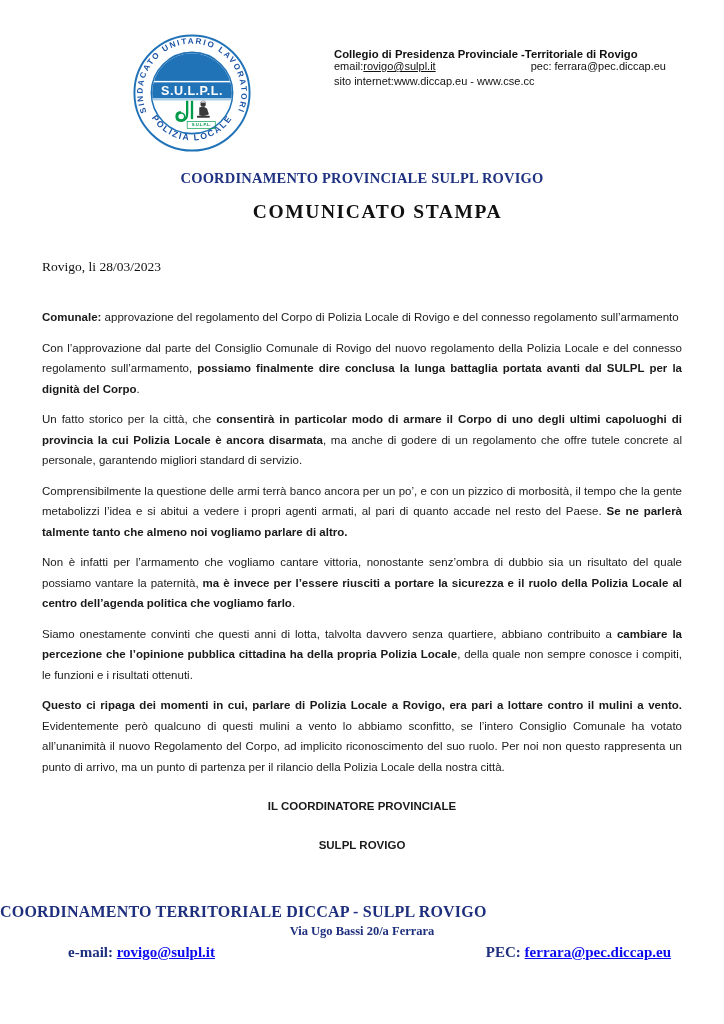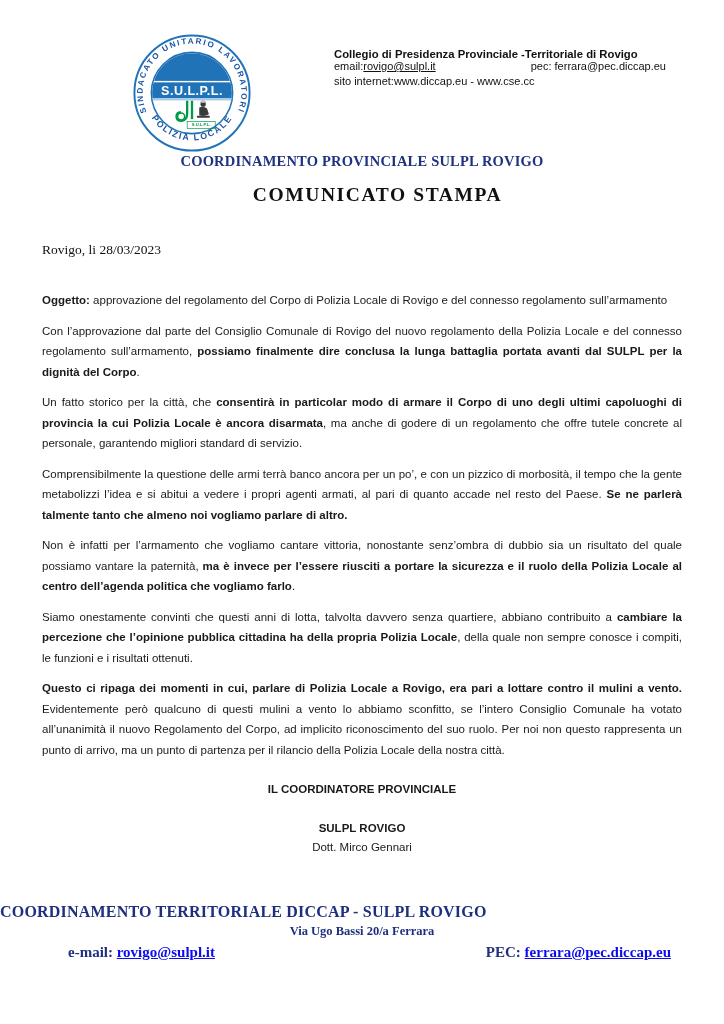--- a/index.html
+++ b/index.html
@@ -10,21 +10,21 @@
   
   .letterhead { display:flex; align-items:flex-start; padding:33px 42px 0 132px; }
   .logo { width:120px; height:120px; flex:0 0 auto; }
   .lh-contact { margin-left:82px; padding-top:15px; width:332px; font-size:11px; color:#111; }
   .lh-org { font-weight:700; font-size:11.3px; white-space:nowrap; }
   .lh-row { display:flex; margin-bottom:3px; white-space:nowrap; }
   .lh-link { color:#111; text-decoration:underline; }
   .lh-pec { margin-left:auto; }
   
   .title-coord {
-    text-align:center; font-family:"Liberation Serif", serif;
+    margin-top:17px; text-align:center; font-family:"Liberation Serif", serif;
     font-weight:700; font-size:14.5px; color:#1f3282; letter-spacing:0.2px;
   }
   .title-press {
     margin-top:14px; text-align:center; font-family:"Liberation Serif", serif;
     font-weight:700; font-size:19.5px; color:#111; letter-spacing:1.6px;padding-left:31px;
   }
   .date-line { margin:36px 42px 0; font-family:"Liberation Serif", serif; font-size:13.5px; color:#111; }
   
   .bodytext { margin:32px 42px 0; }
   .para { margin:0 0 10px 0; font-size:11.5px; line-height:20.5px; text-align:justify; color:#1a1a1a; }
@@ -96,33 +96,32 @@
       </div>
     </div>
   </div>
 
   <div class="title-coord">COORDINAMENTO PROVINCIALE SULPL ROVIGO</div>
   <div class="title-press">COMUNICATO STAMPA</div>
 
   <div class="date-line">Rovigo, li 28/03/2023</div>
 
   <div class="bodytext" id="body-paragraphs">
-      <p class="para"><span class="bold">Oggetto:</span><span> approvazione del regolamento del Corpo di Polizia Locale di Rovigo e del connesso regolamento sull’armamento</span></p>
+      <p class="para"><span class="bold">Comunale:</span><span> approvazione del regolamento del Corpo di Polizia Locale di Rovigo e del connesso regolamento sull’armamento</span></p>
       <p class="para"><span>Con l’approvazione dal parte del Consiglio Comunale di Rovigo del nuovo regolamento della Polizia Locale e del connesso regolamento sull’armamento, </span><span class="bold">possiamo finalmente dire conclusa la lunga battaglia portata avanti dal SULPL per la dignità del Corpo</span><span>.</span></p>
       <p class="para"><span>Un fatto storico per la città, che </span><span class="bold">consentirà in particolar modo di armare il Corpo di uno degli ultimi capoluoghi di provincia la cui Polizia Locale è ancora disarmata</span><span>, ma anche di godere di un regolamento che offre tutele concrete al personale, garantendo migliori standard di servizio.</span></p>
       <p class="para"><span>Comprensibilmente la questione delle armi terrà banco ancora per un po’, e con un pizzico di morbosità, il tempo che la gente metabolizzi l’idea e si abitui a vedere i propri agenti armati, al pari di quanto accade nel resto del Paese. </span><span class="bold">Se ne parlerà talmente tanto che almeno noi vogliamo parlare di altro.</span></p>
       <p class="para"><span>Non è infatti per l’armamento che vogliamo cantare vittoria, nonostante senz’ombra di dubbio sia un risultato del quale possiamo vantare la paternità, </span><span class="bold">ma è invece per l’essere riusciti a portare la sicurezza e il ruolo della Polizia Locale al centro dell’agenda politica che vogliamo farlo</span><span>.</span></p>
       <p class="para"><span>Siamo onestamente convinti che questi anni di lotta, talvolta davvero senza quartiere, abbiano contribuito a </span><span class="bold">cambiare la percezione che l’opinione pubblica cittadina ha della propria Polizia Locale</span><span>, della quale non sempre conosce i compiti, le funzioni e i risultati ottenuti.</span></p>
       <p class="para"><span class="bold">Questo ci ripaga dei momenti in cui, parlare di Polizia Locale a Rovigo, era pari a lottare contro il mulini a vento.</span><span> Evidentemente però qualcuno di questi mulini a vento lo abbiamo sconfitto, se l’intero Consiglio Comunale ha votato all’unanimità il nuovo Regolamento del Corpo, ad implicito riconoscimento del suo ruolo. Per noi non questo rappresenta un punto di arrivo, ma un punto di partenza per il rilancio della Polizia Locale della nostra città.</span></p>
     </div>
 
   <div class="signature">
     <div class="sig-bold">IL COORDINATORE PROVINCIALE</div>
     <div class="sig-bold">SULPL ROVIGO</div>
-    <div>Dott. Mirco Gennari</div>
   </div>
 
   <div class="footer">
     <div class="footer-org">COORDINAMENTO TERRITORIALE DICCAP - SULPL ROVIGO</div>
     <div class="footer-addr">Via Ugo Bassi 20/a Ferrara</div>
     <div class="footer-contacts">
       <span>
         <span>e-mail: </span><a href="#" class="footer-link">rovigo@sulpl.it</a>
       </span>
       <span>

